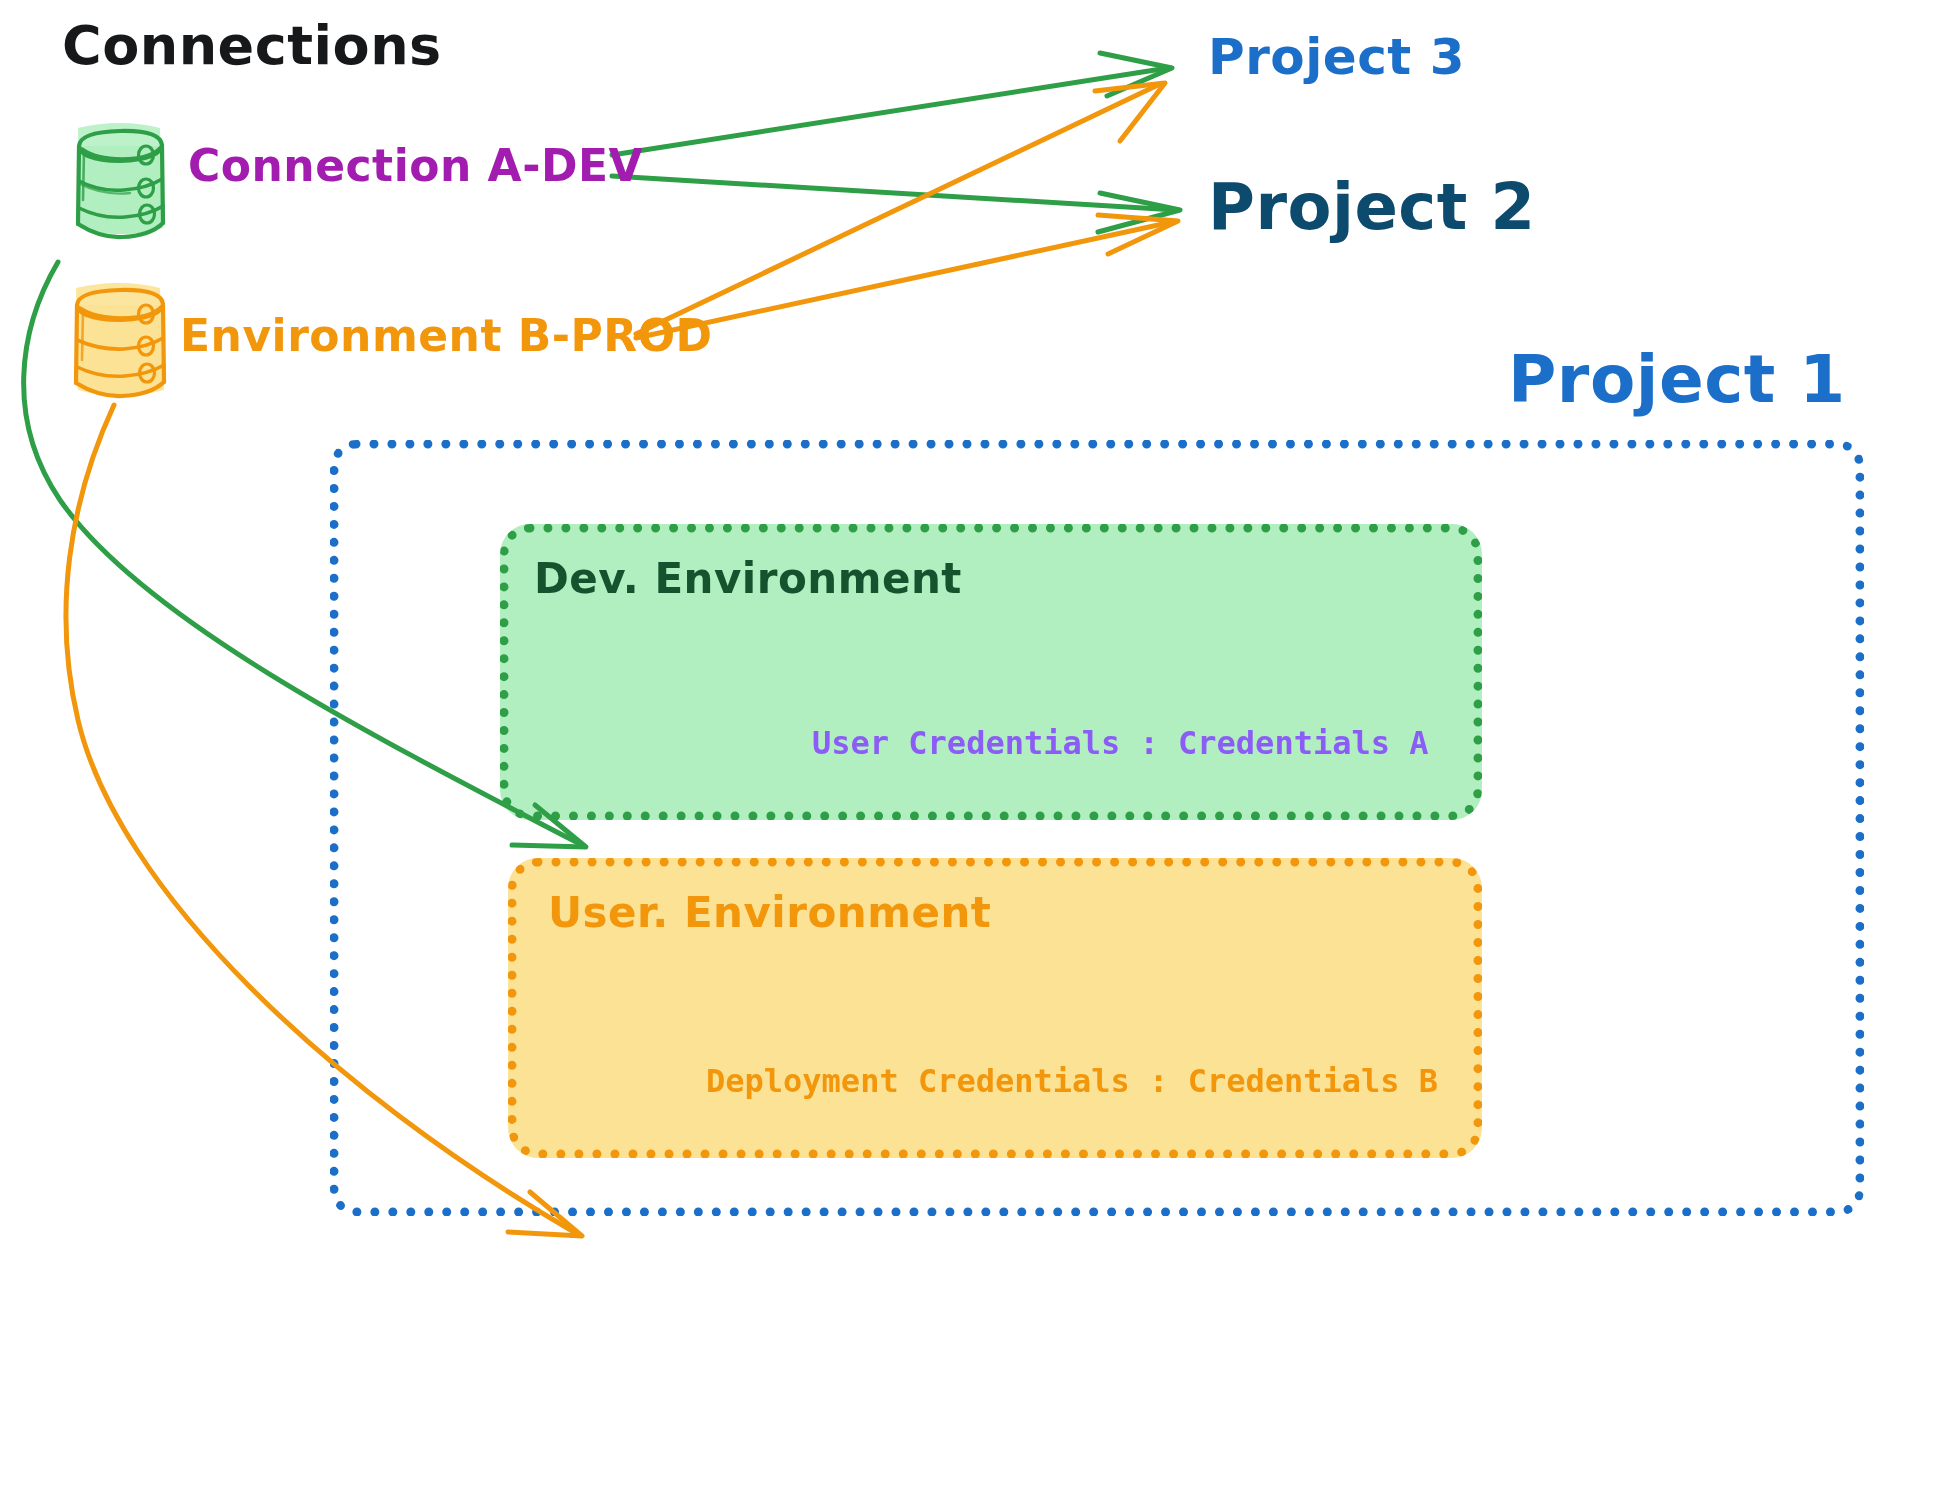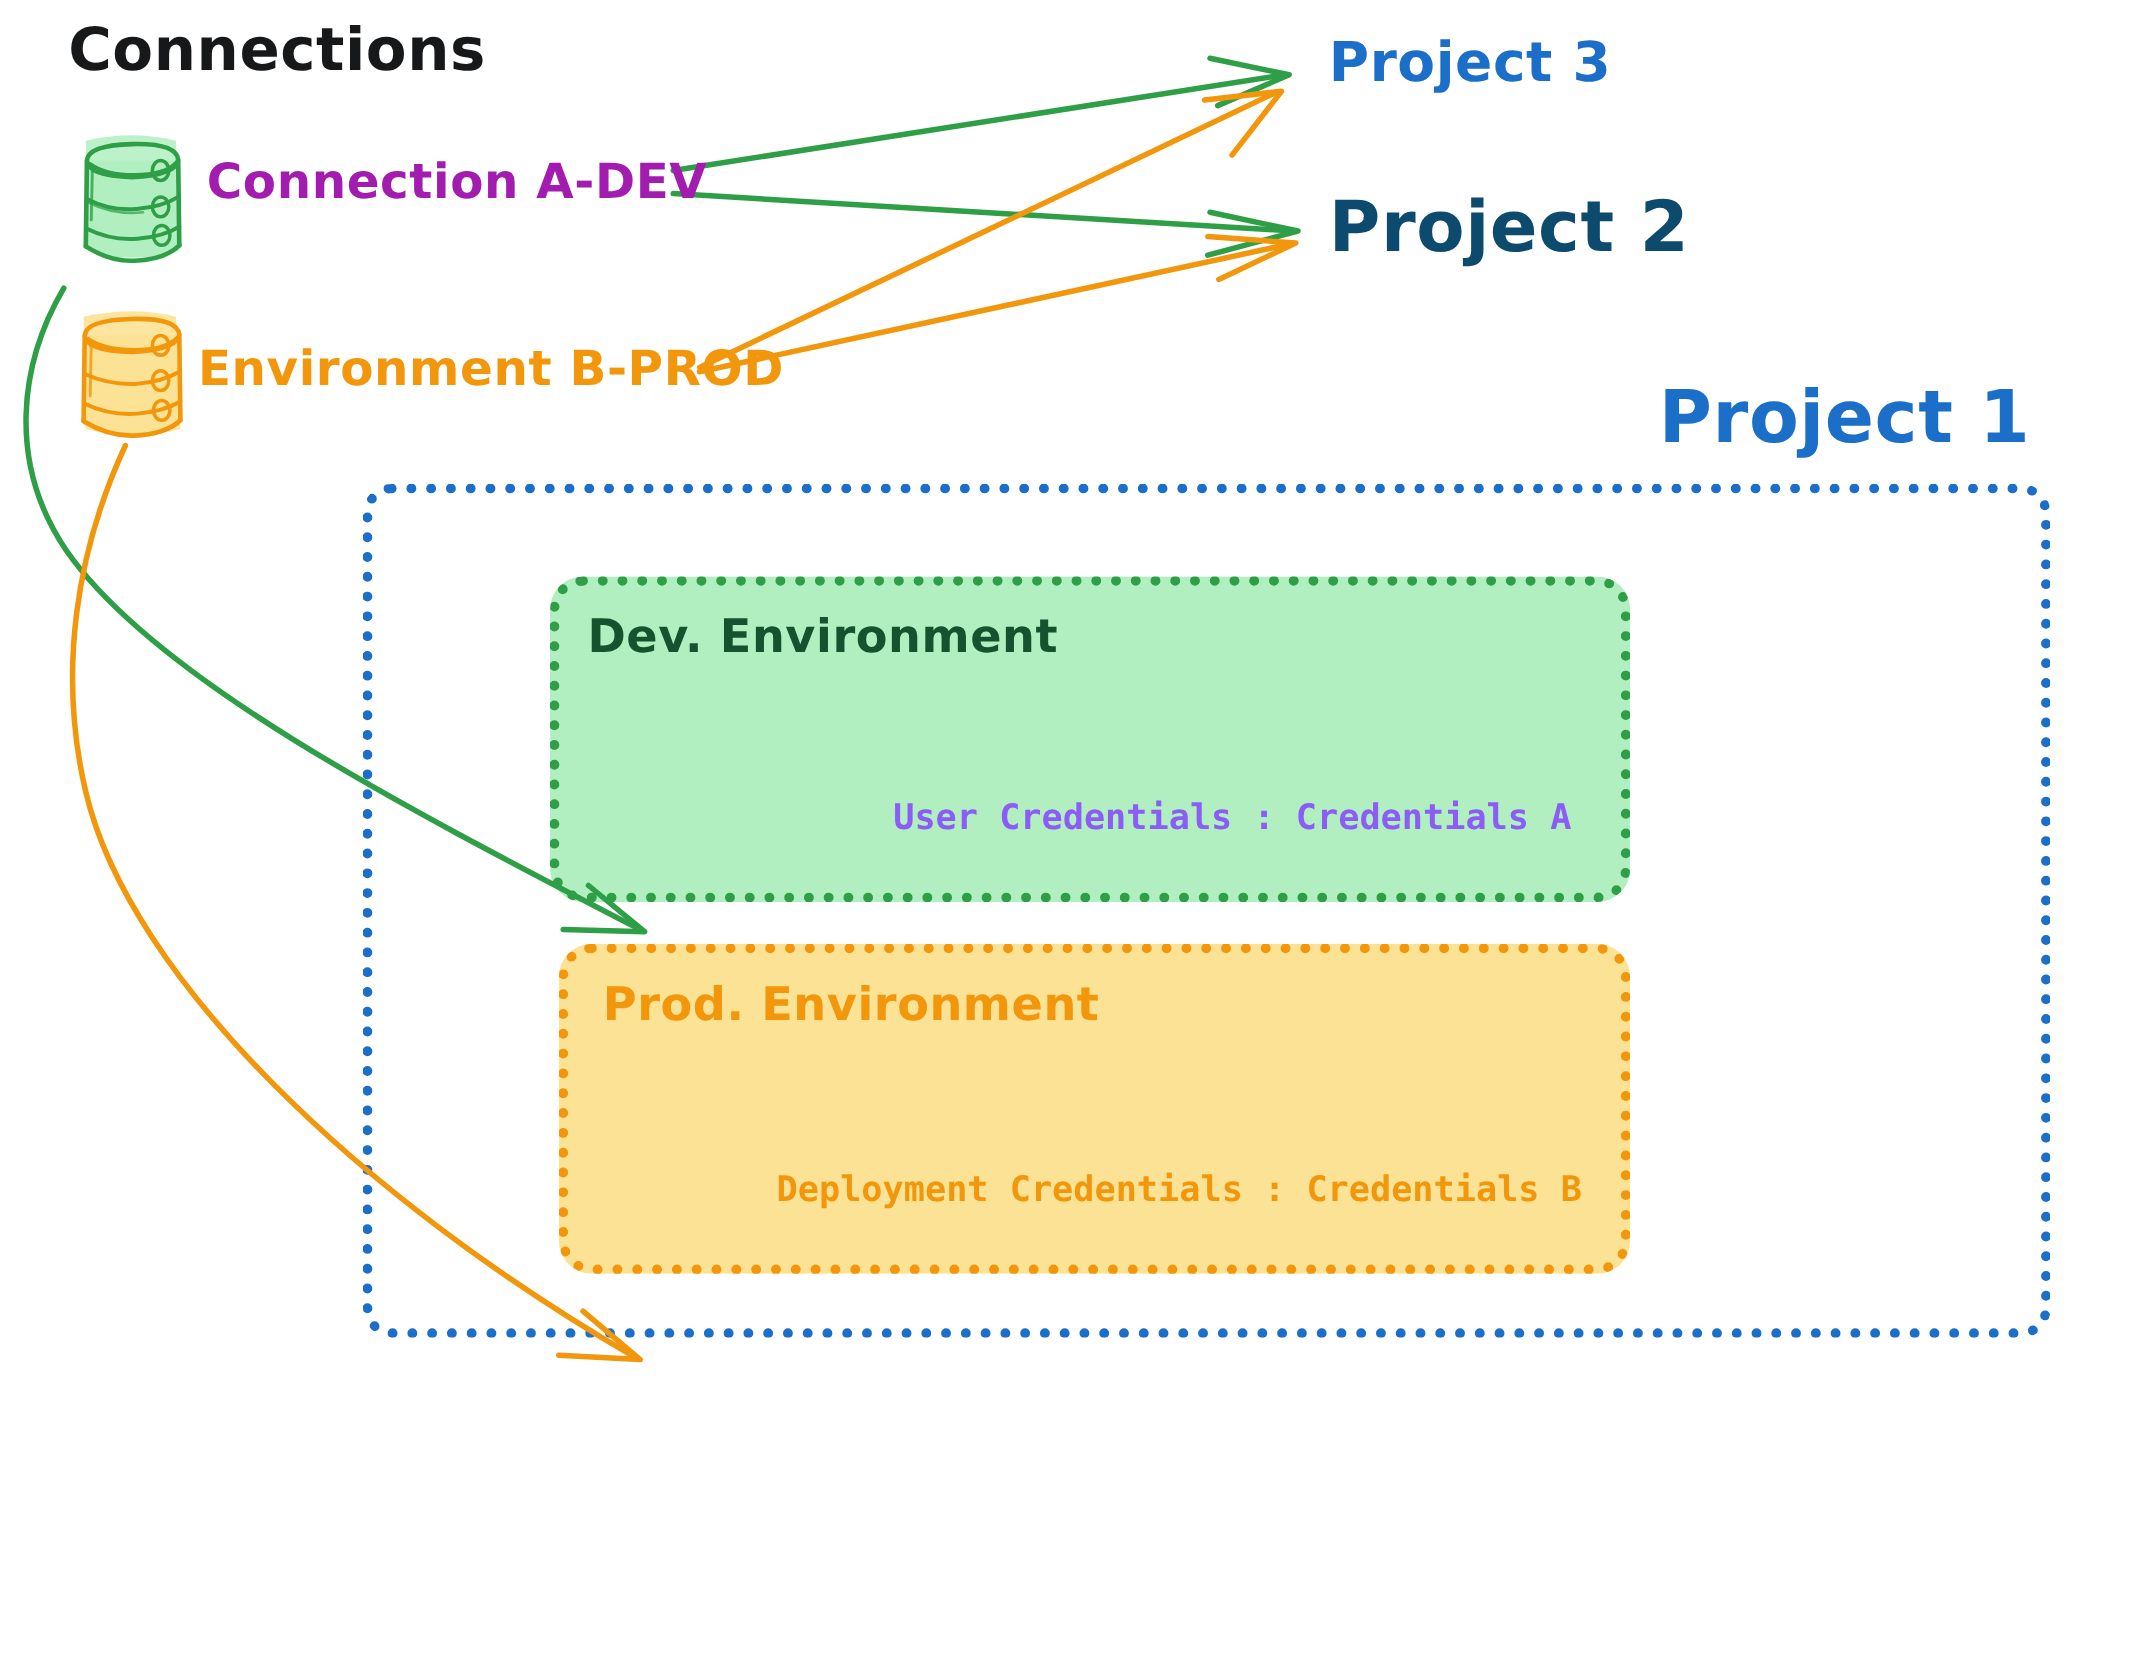--- a/index.html
+++ b/index.html
@@ -129,17 +129,17 @@
   <div class="txt hand" id="p3">Project 3</div>
 
   <div class="txt hand" id="p2">Project 2</div>
 
   <div class="txt hand" id="p1">Project 1</div>
 
   <div class="txt hand" id="devTitle">Dev. Environment</div>
 
   <div class="txt mono" id="devCred">User Credentials : Credentials A</div>
 
-  <div class="txt hand" id="prodTitle">Prod. Environment</div>
+  <div class="txt hand" id="prodTitle">User. Environment</div>
 
   <div class="txt mono" id="prodCred">Deployment Credentials : Credentials B</div>
 
 </div>
 
 </body></html>

